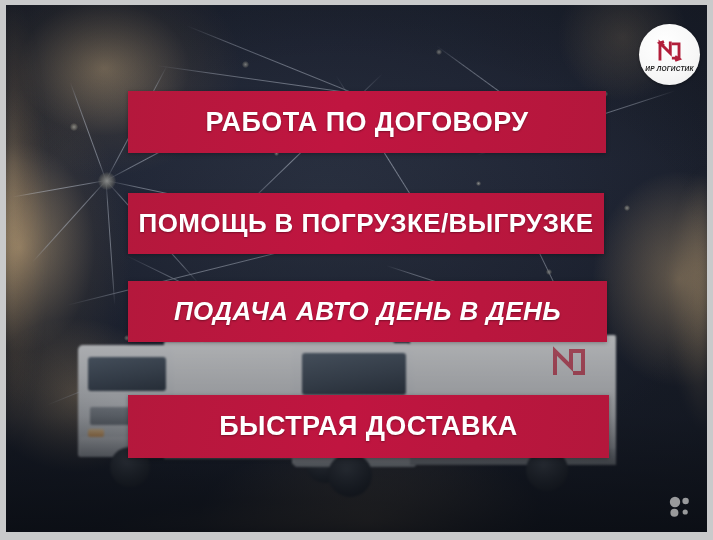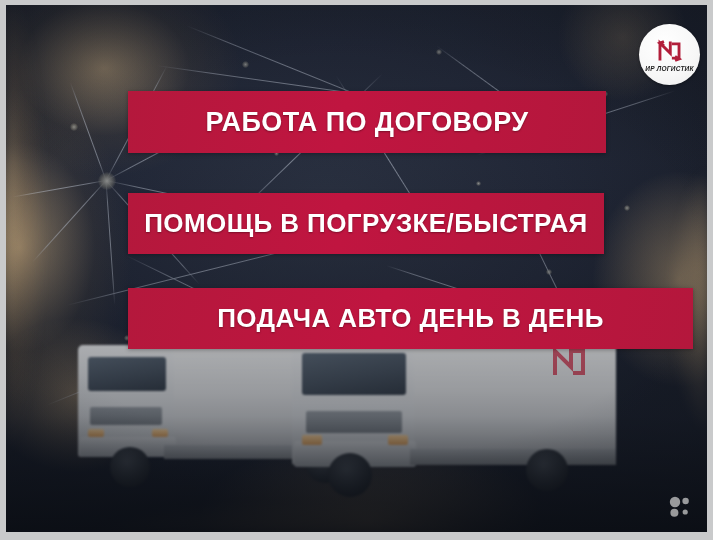--- a/index.html
+++ b/index.html
@@ -157,21 +157,21 @@
     color: #ffffff;
     font-family: "Liberation Sans", sans-serif;
     font-weight: 700;
     letter-spacing: 0.4px;
     white-space: nowrap;
     text-shadow: 0 1px 2px rgba(0,0,0,0.35);
   }
 
   #banner-1 { left: 122px; top:  86px; width: 478px; height: 62px; }
   #banner-2 { left: 122px; top: 188px; width: 476px; height: 61px; }
-  #banner-3 { left: 122px; top: 283px; width: 565px; height: 61px; }
+  #banner-3 { left: 122px; top: 276px; width: 479px; height: 61px; font-style: italic; }
   #banner-4 { left: 122px; top: 390px; width: 481px; height: 63px; }
 
   #banner-1 .banner-text { font-size: 27px; }
   #banner-2 .banner-text { font-size: 26px; }
   #banner-3 .banner-text { font-size: 26px; }
   #banner-4 .banner-text { font-size: 27px; }
 
   
   #logo-badge {
     position: absolute;
@@ -307,27 +307,30 @@
       </svg>
     </div>
 
     <div class="bg-layer" id="bg-haze"></div>
 
     <div class="banner" id="banner-1">
       <span class="banner-text">РАБОТА ПО ДОГОВОРУ</span>
     </div>
 
     <div class="banner" id="banner-2">
-      <span class="banner-text">ПОМОЩЬ В ПОГРУЗКЕ/БЫСТРАЯ</span>
+      <span class="banner-text">ПОМОЩЬ В ПОГРУЗКЕ/ВЫГРУЗКЕ</span>
     </div>
 
     <div class="banner" id="banner-3">
       <span class="banner-text">ПОДАЧА АВТО ДЕНЬ В ДЕНЬ</span>
     </div>
 
+    <div class="banner" id="banner-4">
+      <span class="banner-text">БЫСТРАЯ ДОСТАВКА</span>
+    </div>
 
     <div id="logo-badge">
       <svg id="logo-mark" viewBox="0 0 34 30" aria-hidden="true">
         <g fill="none" stroke="#b21e3a" stroke-width="3.6" stroke-linejoin="miter" stroke-linecap="butt">
           <path d="M5 27 L5 5 L18 18 L18 3"></path>
           <path d="M20 6 L29 6 L29 24 L20 24"></path>
           <path d="M10 3 L5 5 L10 8"></path>
           <path d="M24 27 L29 25 L24 22"></path>
         </g>
       </svg>

